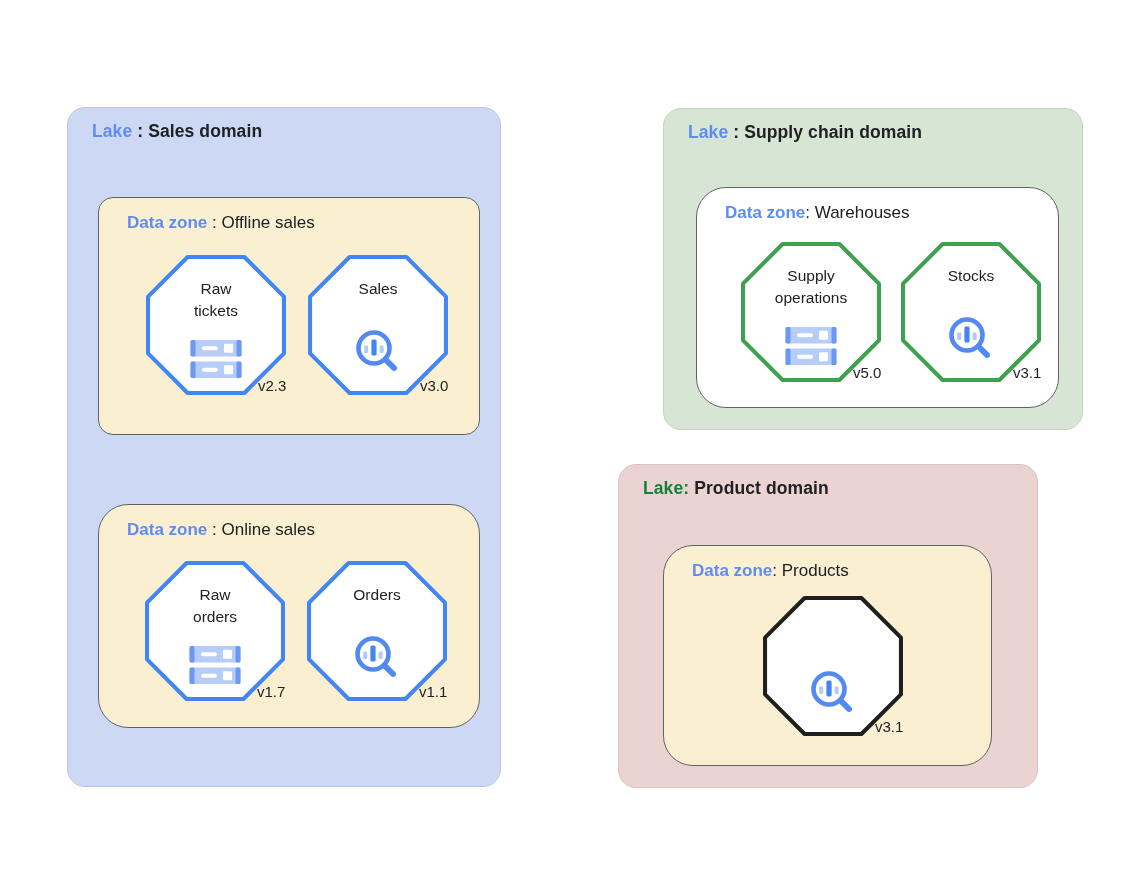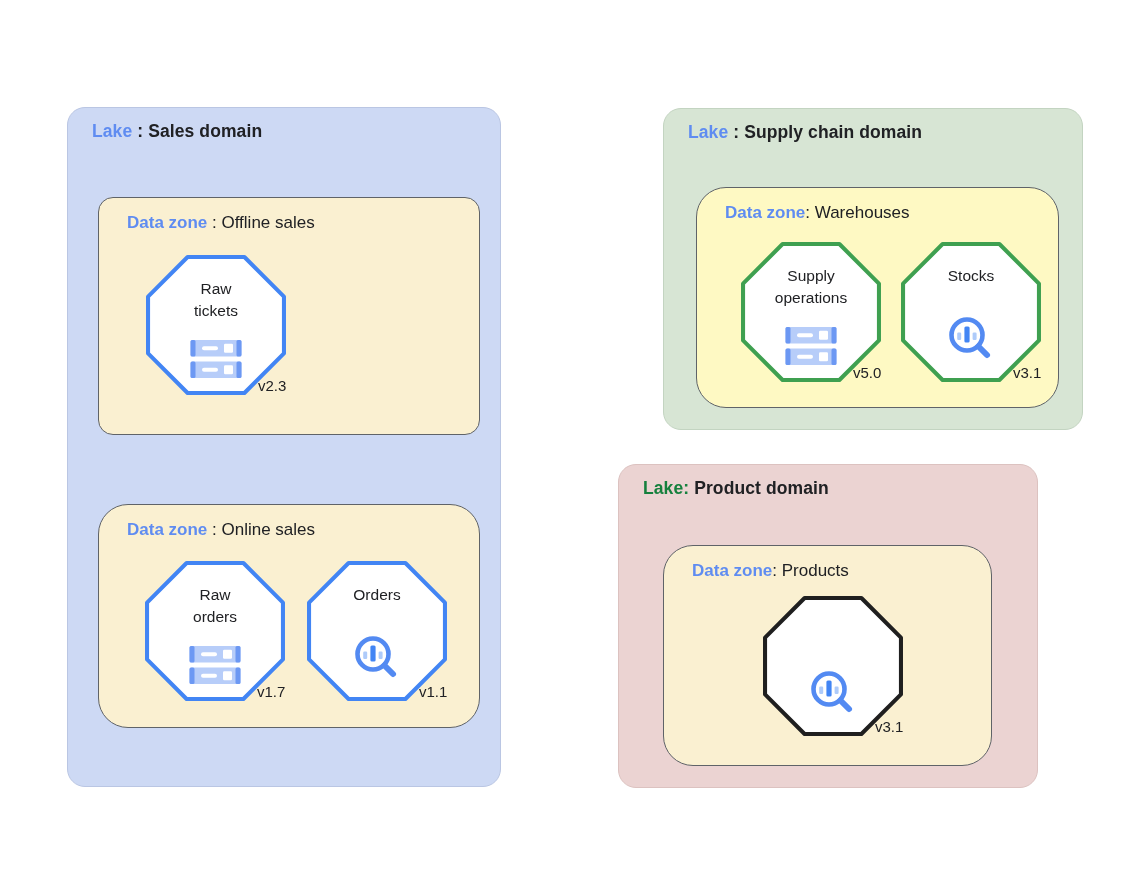--- a/index.html
+++ b/index.html
@@ -76,20 +76,39 @@
               <rect x="0.5" y="1" width="5" height="16.5" rx="1.5" fill="#6c98f3"></rect>
               <rect x="46.5" y="1" width="5" height="16.5" rx="1.5" fill="#6c98f3"></rect>
               <rect x="12" y="7.2" width="16" height="4" rx="2" fill="#ffffff"></rect>
               <rect x="34" y="4.8" width="9" height="9" rx="1.2" fill="#ffffff"></rect>
             </g>
           </svg>
         </div>
         <div class="version">v2.3</div>
       </div>
 
+      <div class="node n-sales">
+        <svg class="oct" viewBox="0 0 140 140">
+          <polygon points="42,3 98,3 137,42 137,98 98,137 42,137 3,98 3,42" fill="#ffffff" stroke-width="4" stroke-linejoin="round" style="stroke: rgb(66, 133, 244);"></polygon>
+        </svg>
+        <div class="node-label">
+          <span>Sales</span>
+          <span></span>
+        </div>
+        <div class="node-icon icon-search">
+          <svg viewBox="0 0 50 50" width="50" height="50">
+            <circle cx="21" cy="21" r="15.5" fill="#ffffff" stroke="#538af2" stroke-width="4.6"></circle>
+            <path d="M32.5 32.5 L41 41" stroke="#538af2" stroke-width="6" stroke-linecap="round"></path>
+            <rect x="18.4" y="12.5" width="5.2" height="16" rx="1.5" fill="#4285f4"></rect>
+            <rect x="11.2" y="18.5" width="4" height="7.5" rx="1.2" fill="#aecbfa"></rect>
+            <rect x="26.6" y="18.5" width="4" height="7.5" rx="1.2" fill="#aecbfa"></rect>
+          </svg>
+        </div>
+        <div class="version">v3.0</div>
+      </div>
     </div>
 
     <div class="zone z-online" style="background-color: rgb(250, 240, 209); border-color: rgb(95, 99, 104);">
       <div class="zone-title">
         <span class="kw" style="color: rgb(95, 140, 241);">Data zone</span><span> : Online sales</span>
       </div>
 
       <div class="node n-raw-orders">
         <svg class="oct" viewBox="0 0 140 140">
           <polygon points="42,3 98,3 137,42 137,98 98,137 42,137 3,98 3,42" fill="#ffffff" stroke-width="4" stroke-linejoin="round" style="stroke: rgb(66, 133, 244);"></polygon>
@@ -139,21 +158,21 @@
         <div class="version">v1.1</div>
       </div>
     </div>
   </div>
 
   <div class="lake lake-supply" style="background-color: rgb(215, 229, 212); border-color: rgb(195, 212, 193);">
     <div class="lake-title">
       <span class="kw" style="color: rgb(95, 140, 241);">Lake</span><span> : Supply chain domain</span>
     </div>
 
-    <div class="zone z-warehouses" style="background-color: #fef9c3; border-color: rgb(95, 99, 104);">
+    <div class="zone z-warehouses" style="background-color: #ffffff; border-color: rgb(95, 99, 104);">
       <div class="zone-title">
         <span class="kw" style="color: rgb(95, 140, 241);">Data zone</span><span>: Warehouses</span>
       </div>
 
       <div class="node n-supply-operations">
         <svg class="oct" viewBox="0 0 140 140">
           <polygon points="42,3 98,3 137,42 137,98 98,137 42,137 3,98 3,42" fill="#ffffff" stroke-width="4" stroke-linejoin="round" style="stroke: rgb(63, 160, 80);"></polygon>
         </svg>
         <div class="node-label">
           <span>Supply</span>

